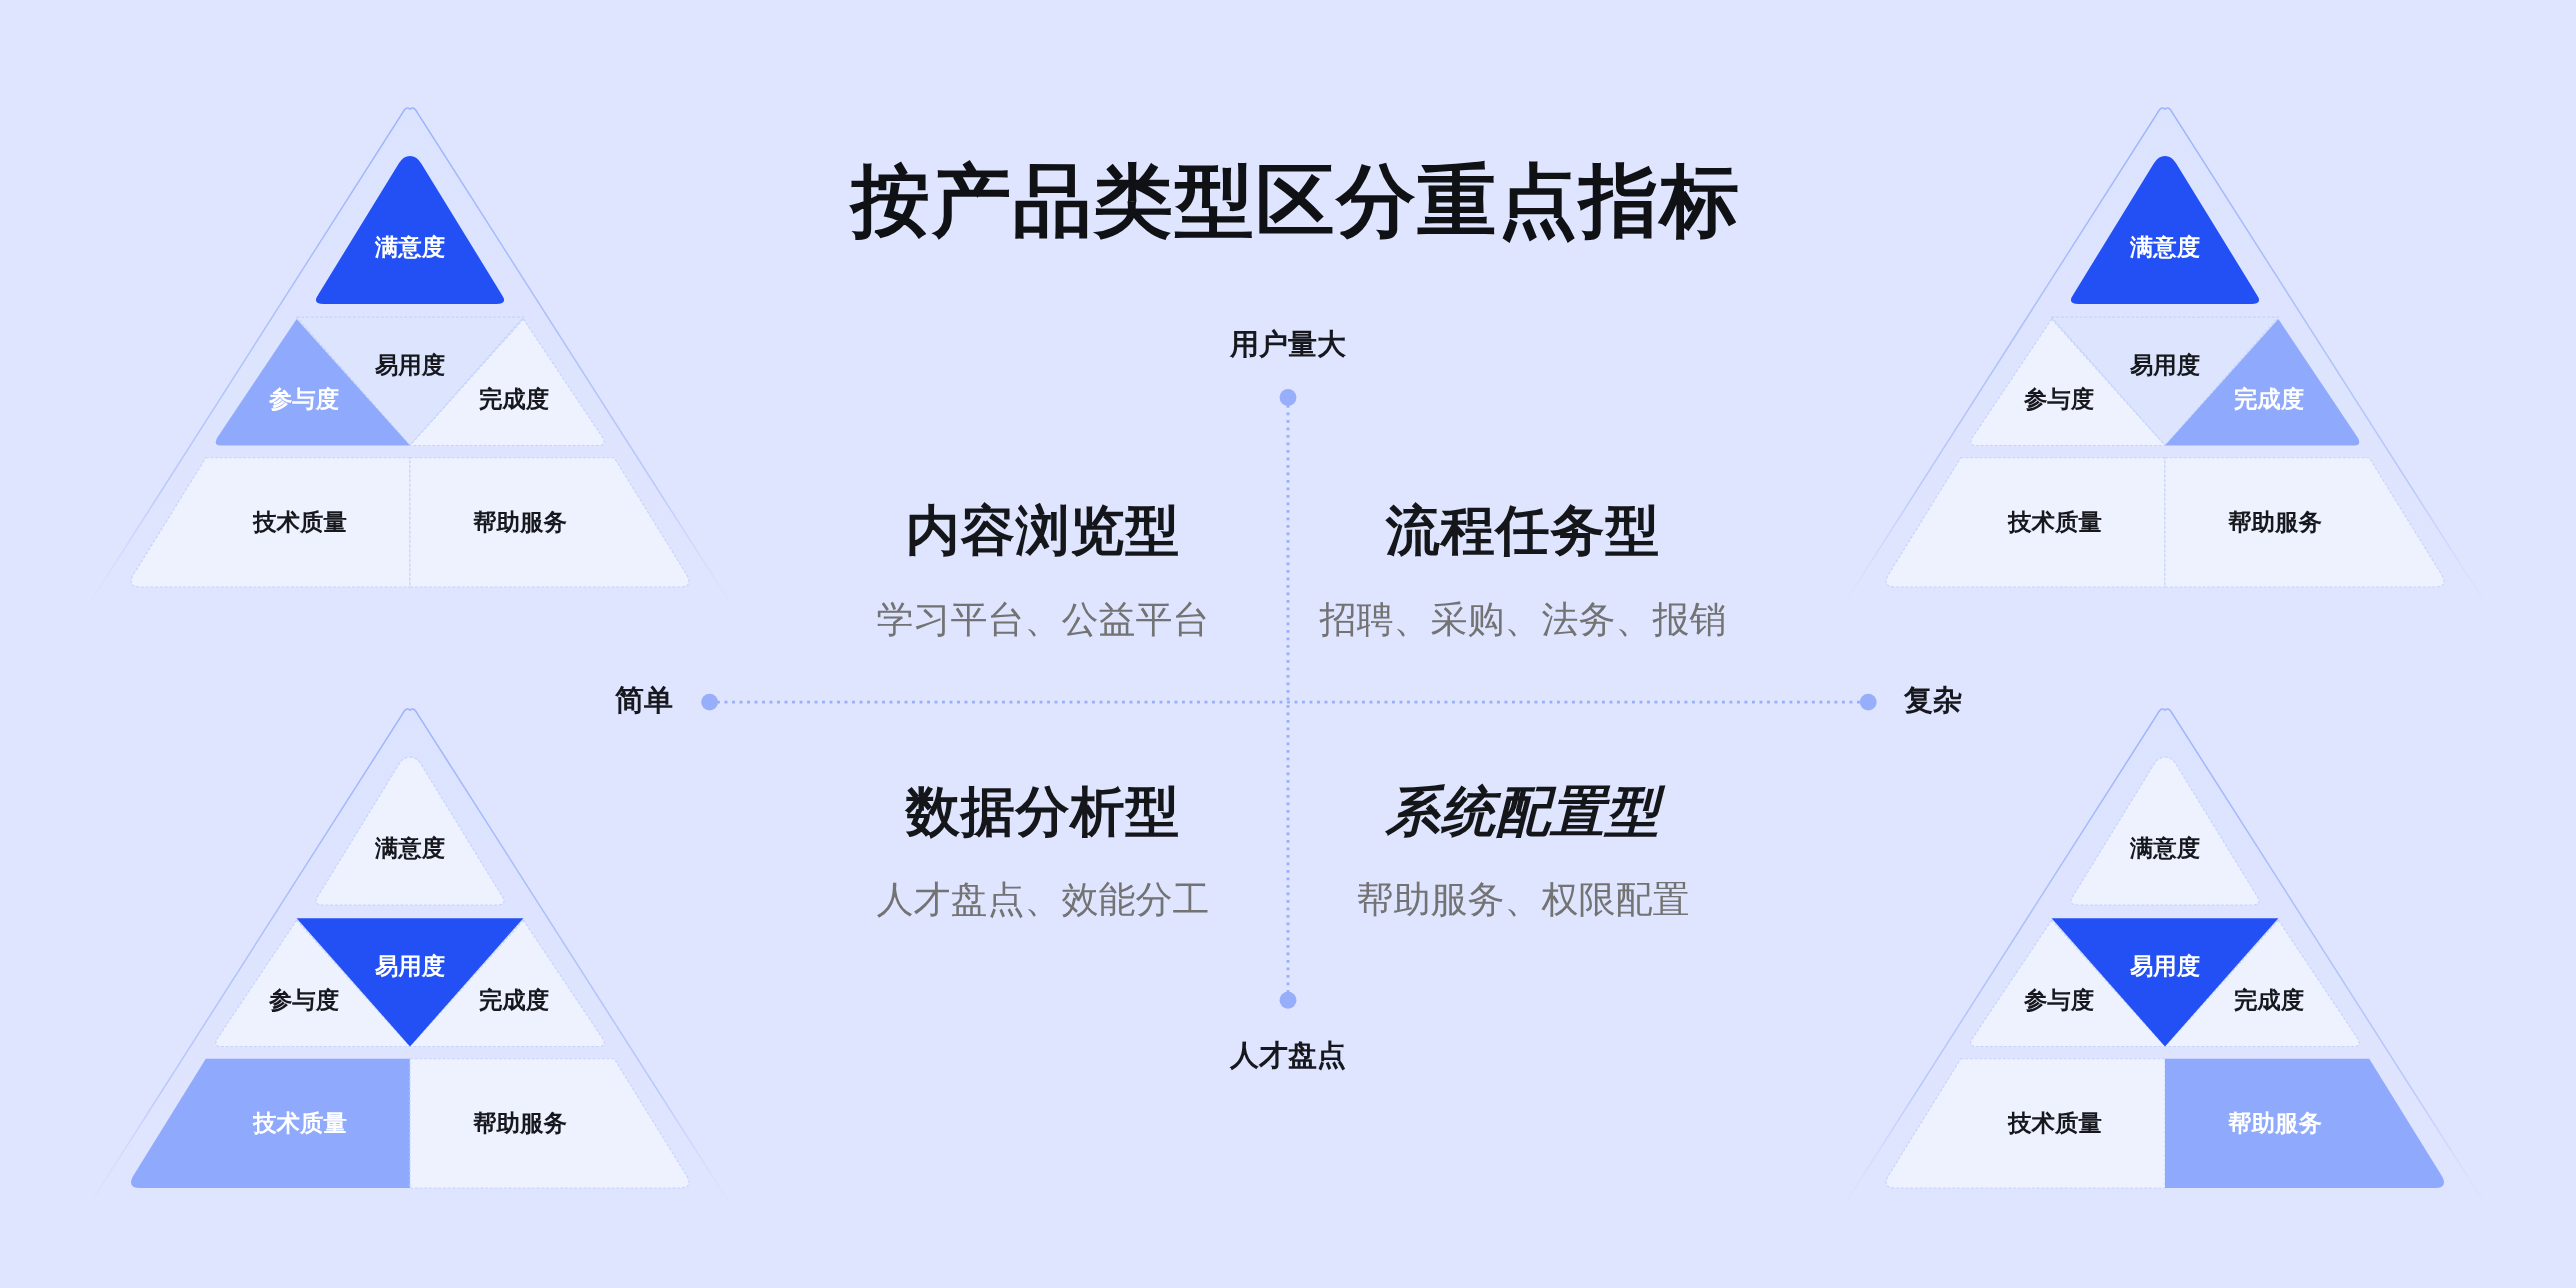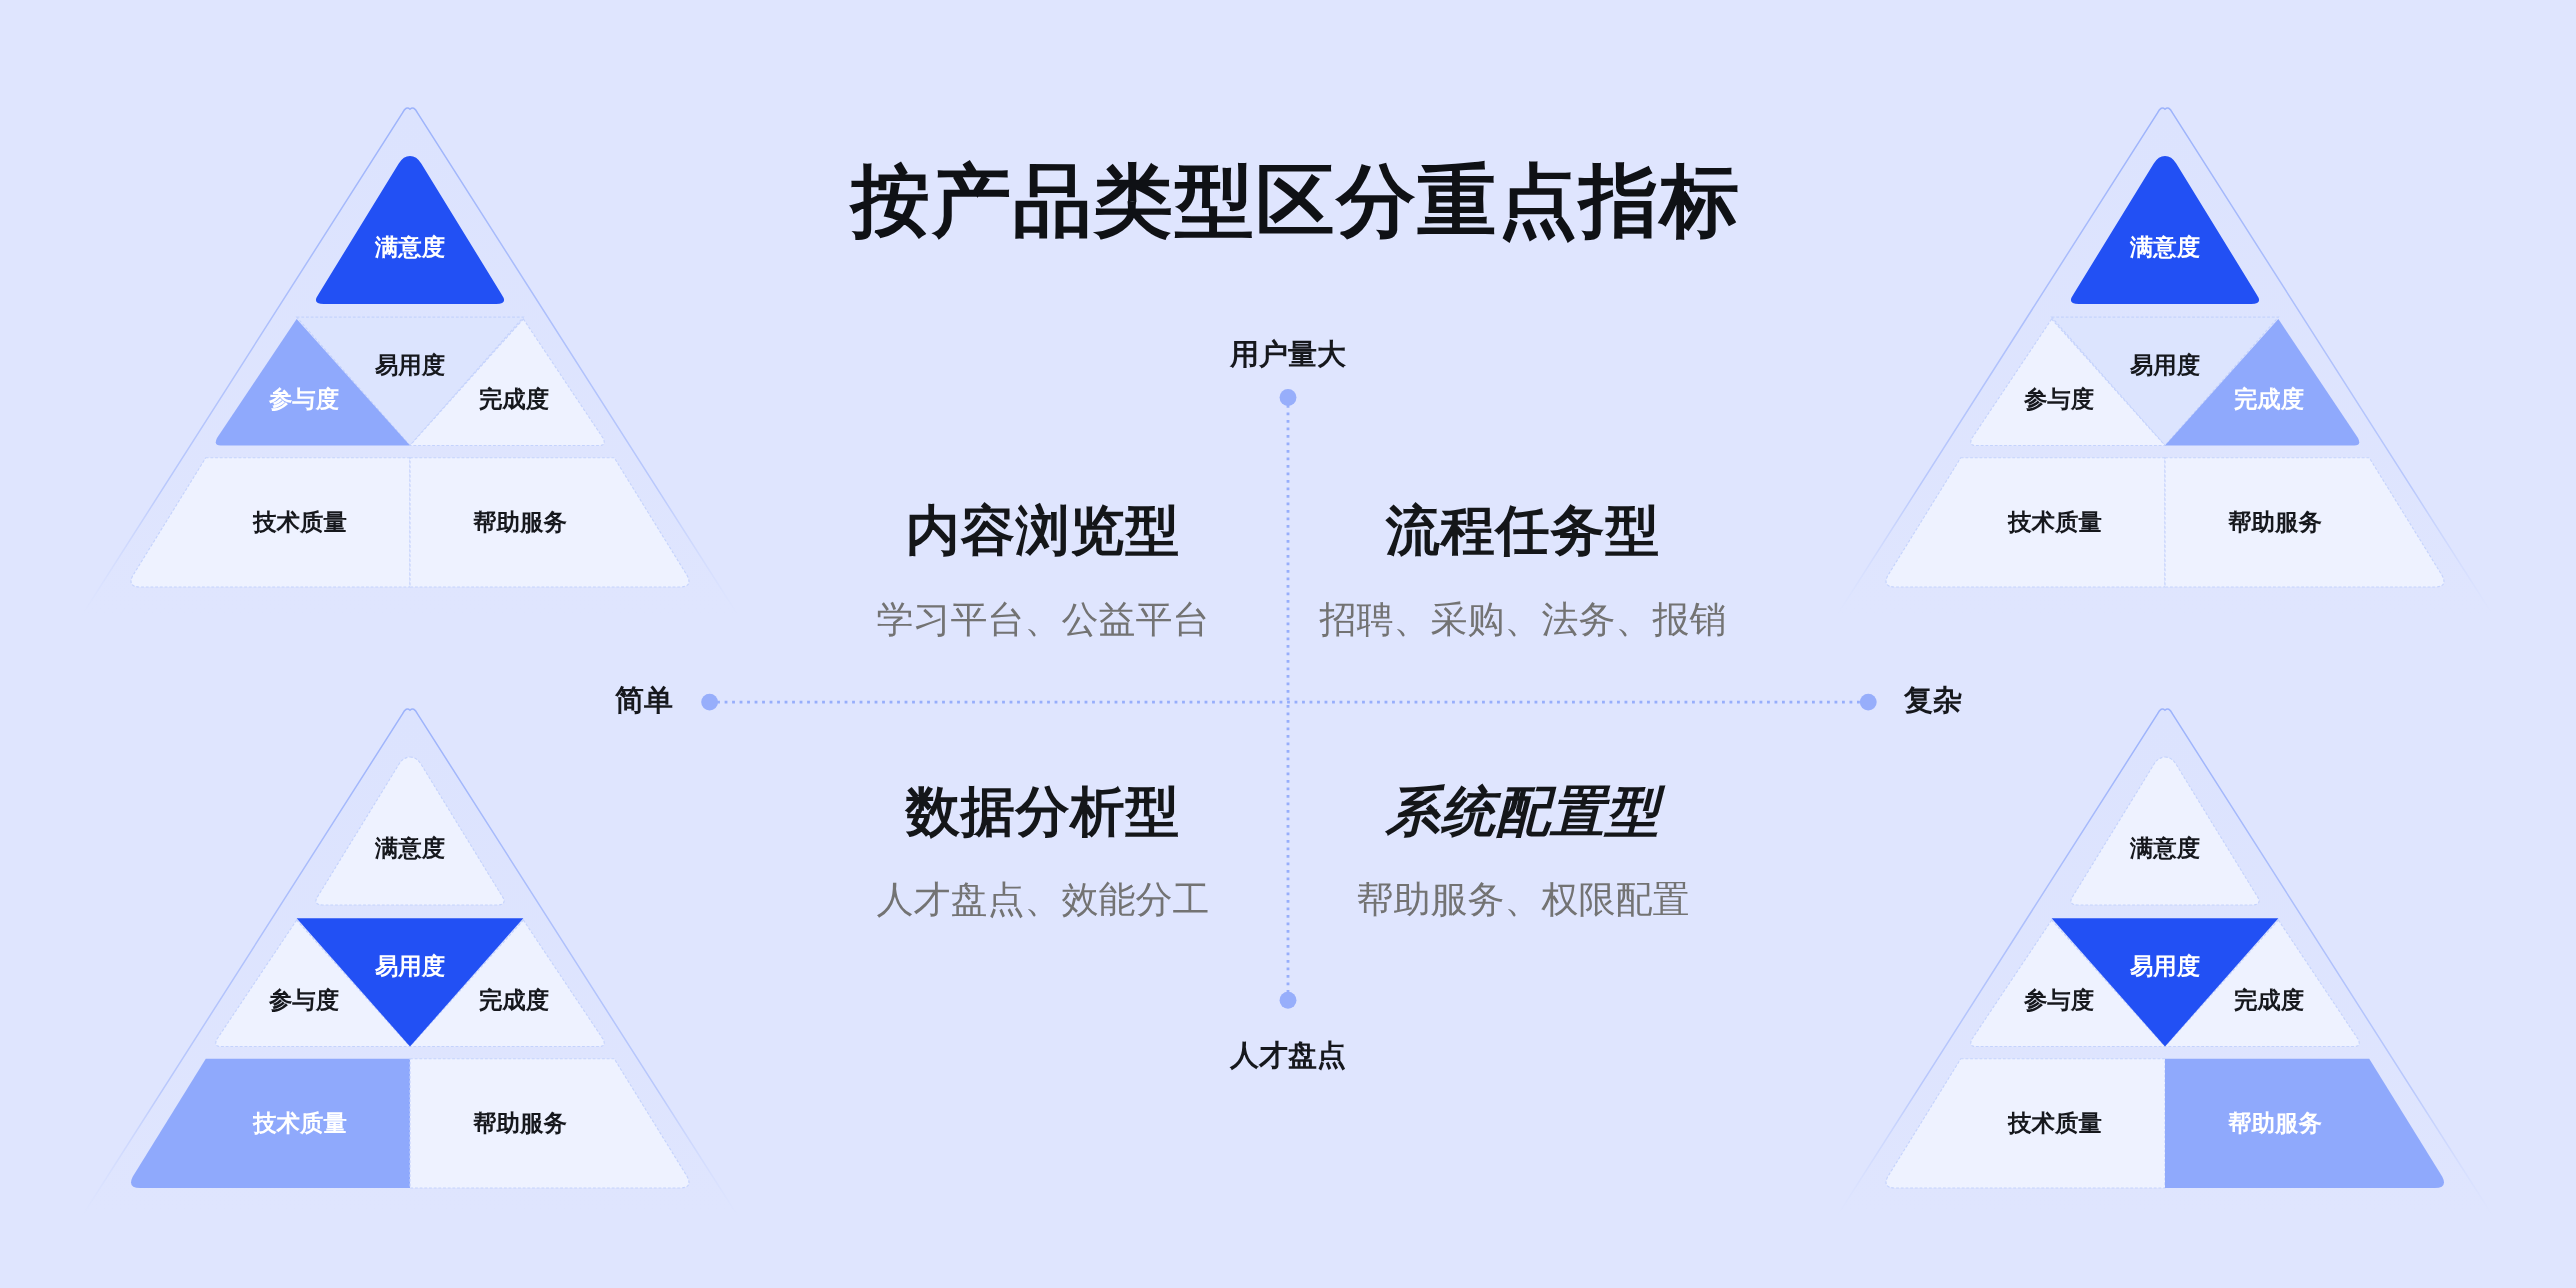--- a/index.html
+++ b/index.html
@@ -43,21 +43,21 @@
 
 <svg class="abs axes" width="2576" height="1288" viewBox="0 0 2748 1374">
   <line x1="757" y1="749" x2="1993" y2="749" stroke="#97AEFB" stroke-width="3" stroke-dasharray="3 5"></line>
   <line x1="1374" y1="424" x2="1374" y2="1067" stroke="#97AEFB" stroke-width="3" stroke-dasharray="3 5"></line>
   <circle cx="757" cy="749" r="9" fill="#97AEFB"></circle>
   <circle cx="1993" cy="749" r="9" fill="#97AEFB"></circle>
   <circle cx="1374" cy="424" r="9" fill="#97AEFB"></circle>
   <circle cx="1374" cy="1067" r="9" fill="#97AEFB"></circle>
 </svg>
 
-<div class="abs axis-label center" style="left:1288px; top:326px;margin-top:10px;">用户量大</div>
+<div class="abs axis-label center" style="left:1288px; top:326px;">用户量大</div>
 <div class="abs axis-label center" style="left:1288px; top:1037px;">人才盘点</div>
 <div class="abs axis-label" style="left:615px; top:682px;">简单</div>
 <div class="abs axis-label" style="left:1904px; top:682px;">复杂</div>
 
 <div class="abs q-head" style="left:1043px; top:498px;text-align:right;">内容浏览型</div>
 <div class="abs q-sub" style="left:1043px; top:596px;">学习平台、公益平台</div>
 
 <div class="abs q-head" style="left:1523px; top:498px;">流程任务型</div>
 <div class="abs q-sub" style="left:1523px; top:596px;">招聘、采购、法务、报销</div>
 

